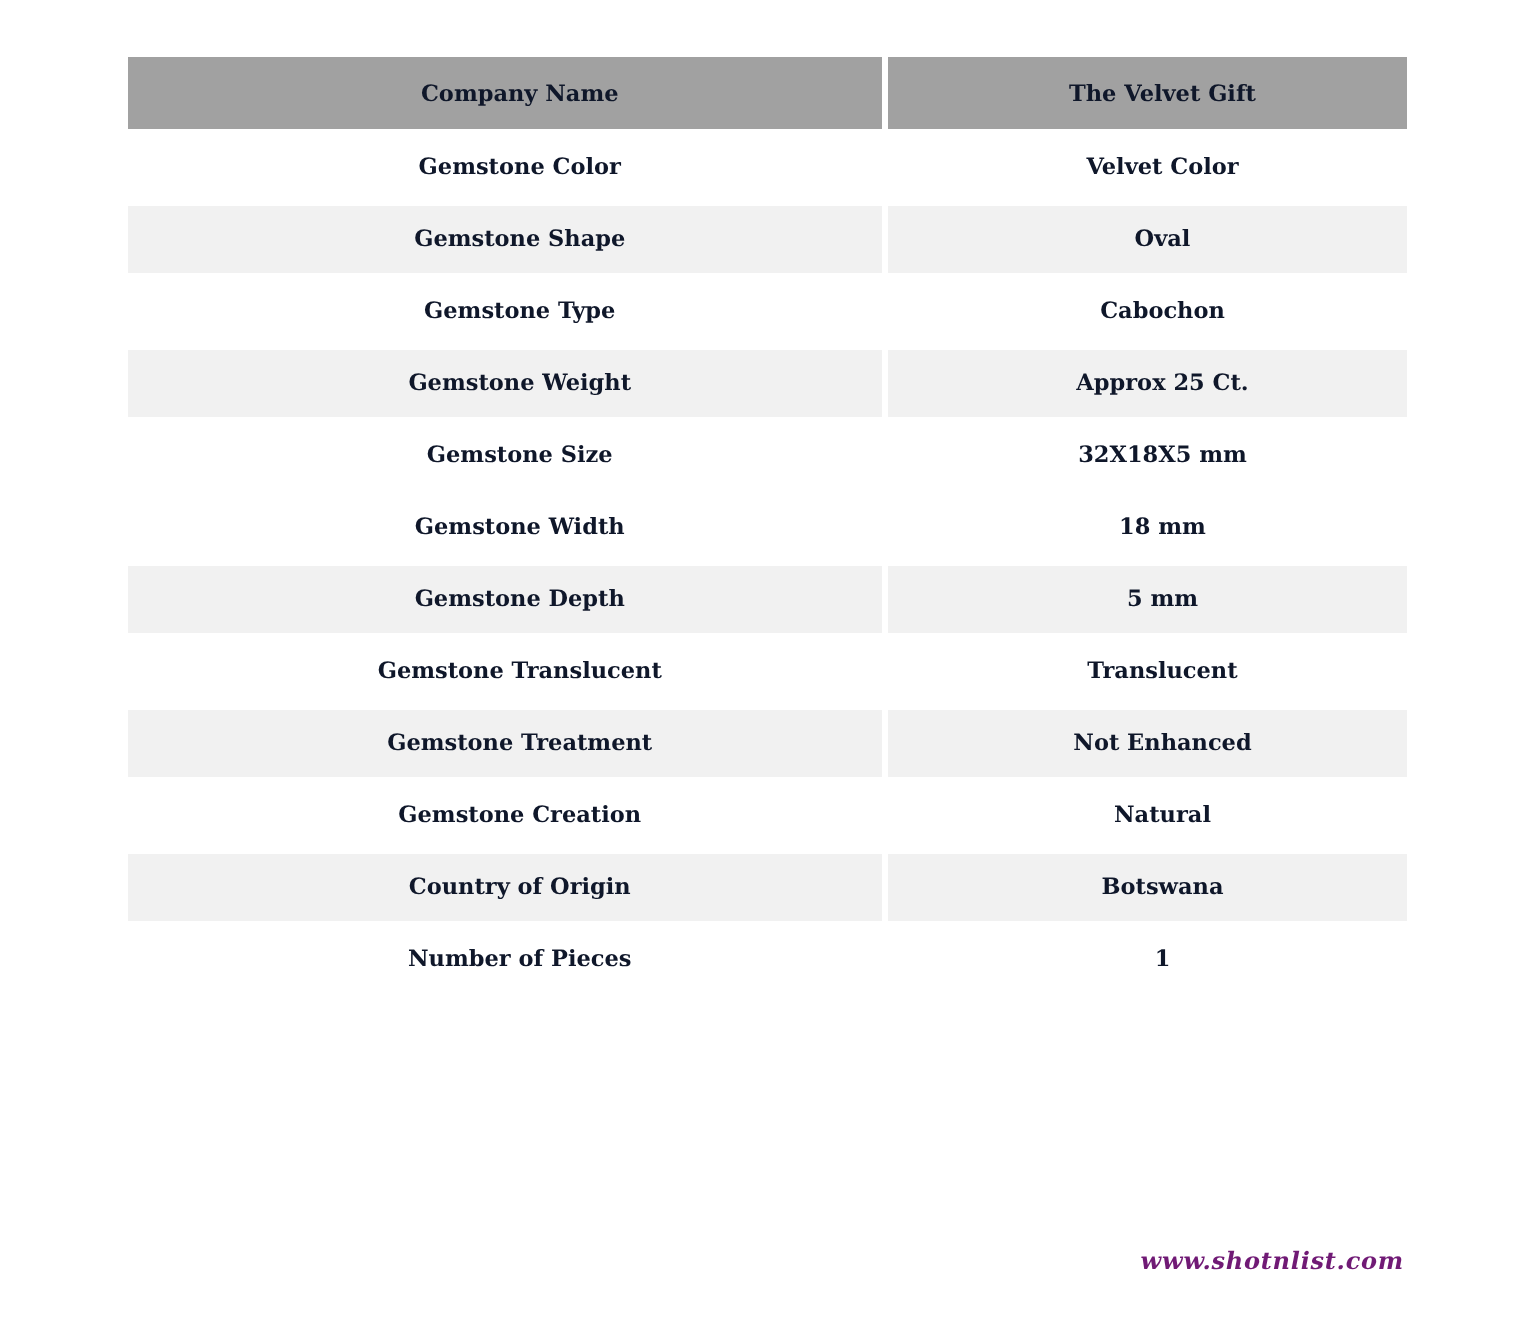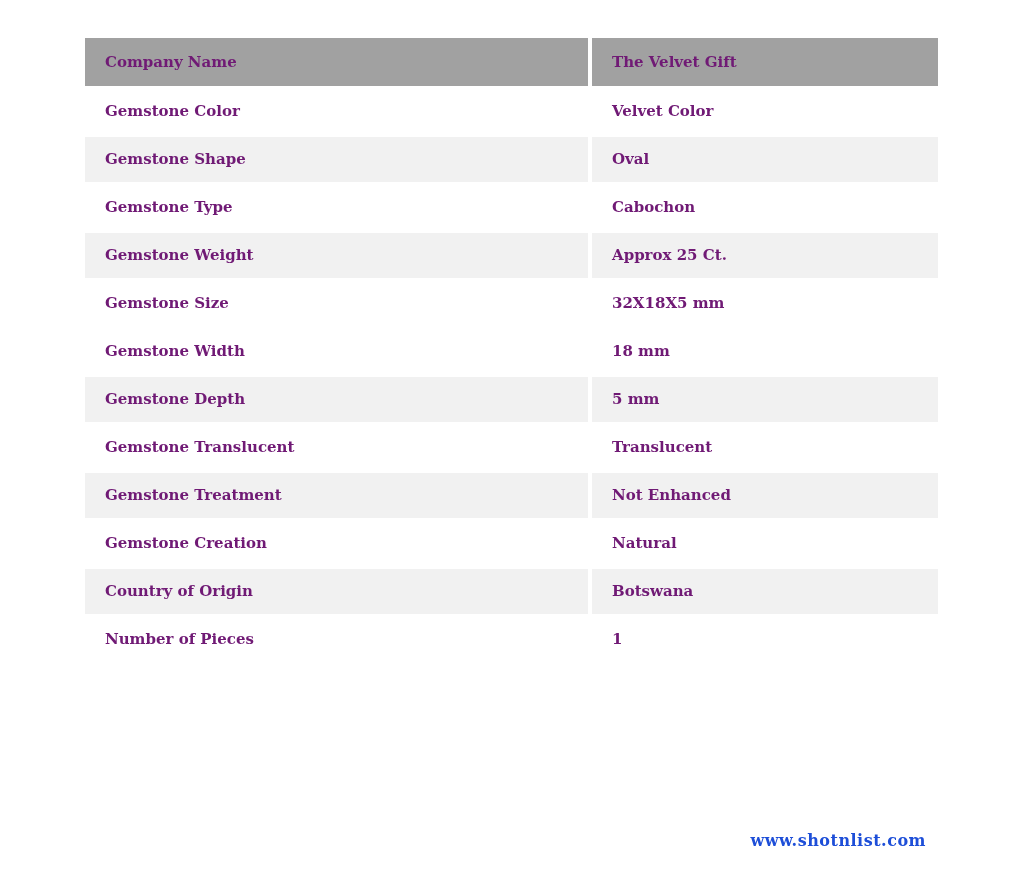--- a/index.html
+++ b/index.html
@@ -18,44 +18,45 @@
     width: 853px;
   }
   table.spec-table {
     width: 100%;
     border-collapse: collapse;
     table-layout: fixed;
   }
   table.spec-table td, table.spec-table th {
     height: 48px;
     padding: 0 0 0 20px;
-    text-align: left;
+    text-align: center;
     vertical-align: middle;
     font-size: 15px;
     font-weight: bold;
-    color: #701a75;
+    color: #0f172a;
     border-bottom: 3px solid #ffffff;
     white-space: nowrap;
     overflow: hidden;
   }
   table.spec-table .col-label { width: 505px; }
   table.spec-table td:first-child, table.spec-table th:first-child {
     border-right: 4px solid #ffffff;
   }
   tr.header-row th { background: #a1a1a1; height: 49px; }
   tr.row-odd td  { background: #f1f1f1; }
   tr.row-even td { background: #ffffff; }
   .watermark {
     position: absolute;
     top: 831px;
-    right: 98px;
+    right: 88px;
     font-size: 16px;
     font-weight: bold;
-    color: #1d4ed8;
+    color: #701a75;
     letter-spacing: 0.5px;
+    font-style: italic;
   }
 </style>
 </head>
 <body>
 
 <div class="table-wrap">
   <table class="spec-table">
     <tbody>
       <tr class="header-row">
         <th class="col-label">Company Name</th>

